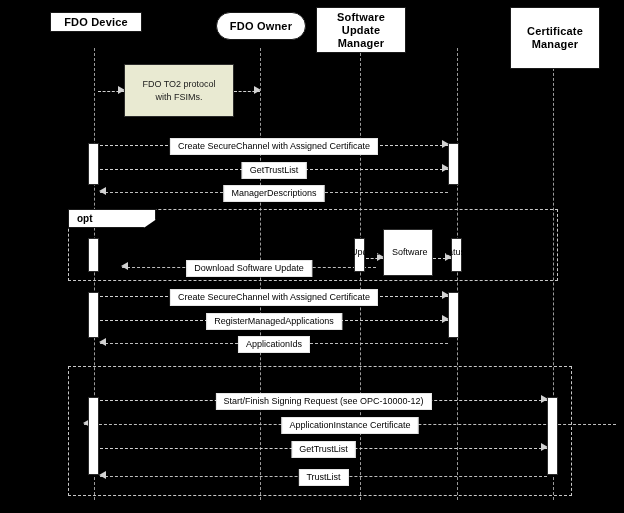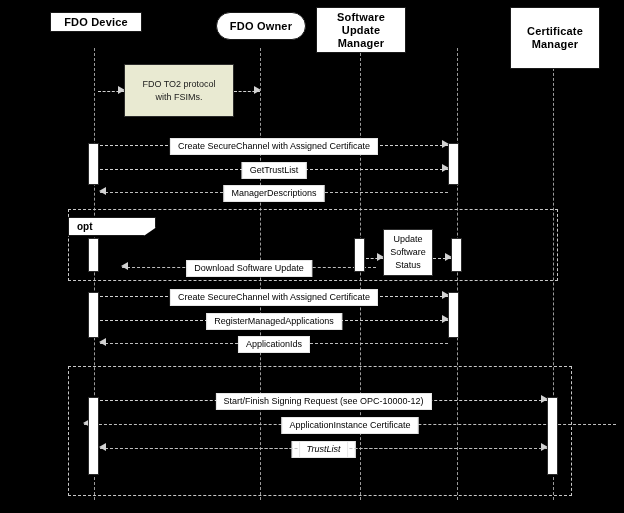--- a/index.html
+++ b/index.html
@@ -61,47 +61,47 @@
     text-align:left;
   }
 
   
   .statebox{
     position:absolute;
     background:#ffffff;
     border:1px solid #2b2b2b;
     box-sizing:border-box;
     display:flex;
-    flex-direction:column;
+    flex-direction:row;
     align-items:center;
     justify-content:center;
     color:#000000;
     font-size:9px;
     line-height:13px;
     text-align:center;
+    gap:12px;
   }
 
   
   .fragment{
     position:absolute;
     border:1px dashed #c8c8c8;
     box-sizing:border-box;
     background:transparent;
   }
   .fragment-label{
     position:absolute;
     background:#ffffff;
     border:1px solid #1a1a1a;
     box-sizing:border-box;
     color:#000000;
     font-size:10px;
     font-weight:bold;
     padding:3px 0 0 8px;
     clip-path:polygon(0 0,100% 0,100% 55%,86% 100%,0 100%);
-    margin-top:8px;
     -webkit-clip-path:polygon(0 0,100% 0,100% 55%,86% 100%,0 100%);
   }
 
   
   .msg{position:absolute;height:14px;}
   .msg .line{
     position:absolute;
     left:0;right:0;top:6px;
     height:0;
     border-top:1px dashed #d2d2d2;
@@ -210,21 +210,21 @@
     <div class="msg" style="left: 84px; top: 418px; width: 532px;">
       <div class="line dashedret"></div>
       <div class="head left"></div>
       <div class="label">ApplicationInstance Certificate</div>
     </div>
     <div class="msg" style="left: 100px; top: 442px; width: 447px;">
       <div class="line solid"></div>
       <div class="head right"></div>
       <div class="label">GetTrustList</div>
     </div>
-    <div class="msg" style="left: 100px; top: 442px; width: 447px; font-style: italic;">
+    <div class="msg" style="left: 100px; top: 470px; width: 447px;">
       <div class="line dashedret"></div>
       <div class="head left"></div>
       <div class="label">TrustList</div>
     </div>
     <div class="activation" style="left: 88px; top: 143px; height: 42px;"></div>
     <div class="activation" style="left: 448px; top: 143px; height: 42px;"></div>
     <div class="activation" style="left: 88px; top: 238px; height: 34px;"></div>
     <div class="activation" style="left: 354px; top: 238px; height: 34px;"></div>
     <div class="activation" style="left: 451px; top: 238px; height: 34px;"></div>
     <div class="activation" style="left: 88px; top: 292px; height: 46px;"></div>

